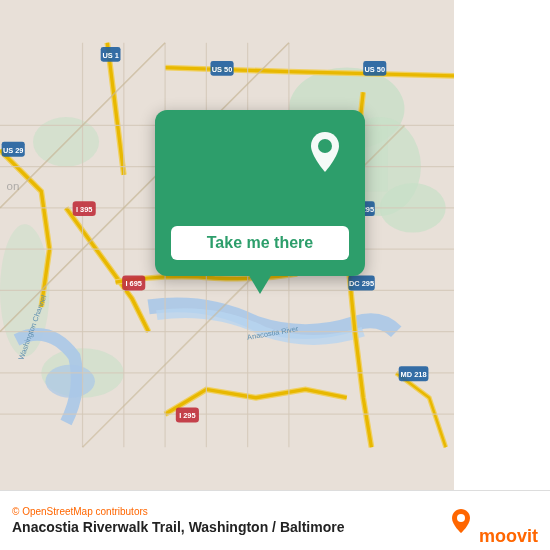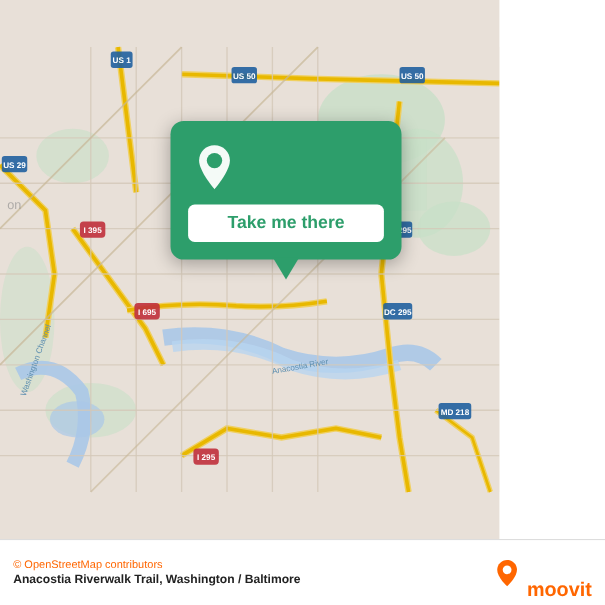--- a/index.html
+++ b/index.html
@@ -30,22 +30,23 @@
     #popup-card {
       position: absolute;
       top: 110px;
       left: 155px;
       width: 210px;
       background: #2d9e6b;
       border-radius: 12px;
       padding: 18px 16px 16px;
       display: flex;
       flex-direction: column;
-      align-items: flex-start;
+      align-items: flex-end;
       box-shadow: 0 4px 16px rgba(0,0,0,0.3);
+      gap: 40px;
     }
 
     #popup-card::after {
       content: '';
       position: absolute;
       bottom: -18px;
       left: 50%;
       transform: translateX(-50%);
       width: 0;
       height: 0;
@@ -90,21 +91,21 @@
       flex-direction: column;
     }
 
     #attribution-text {
       font-size: 10px;
       color: #f60;
       margin-bottom: 2px;
     }
 
     #location-title {
-      font-size: 11px;
+      font-size: 14px;
       font-weight: bold;
       color: #222;
     }
 
     #moovit-logo {
       display: flex;
       align-items: center;
       gap: 4px;
     }
 

